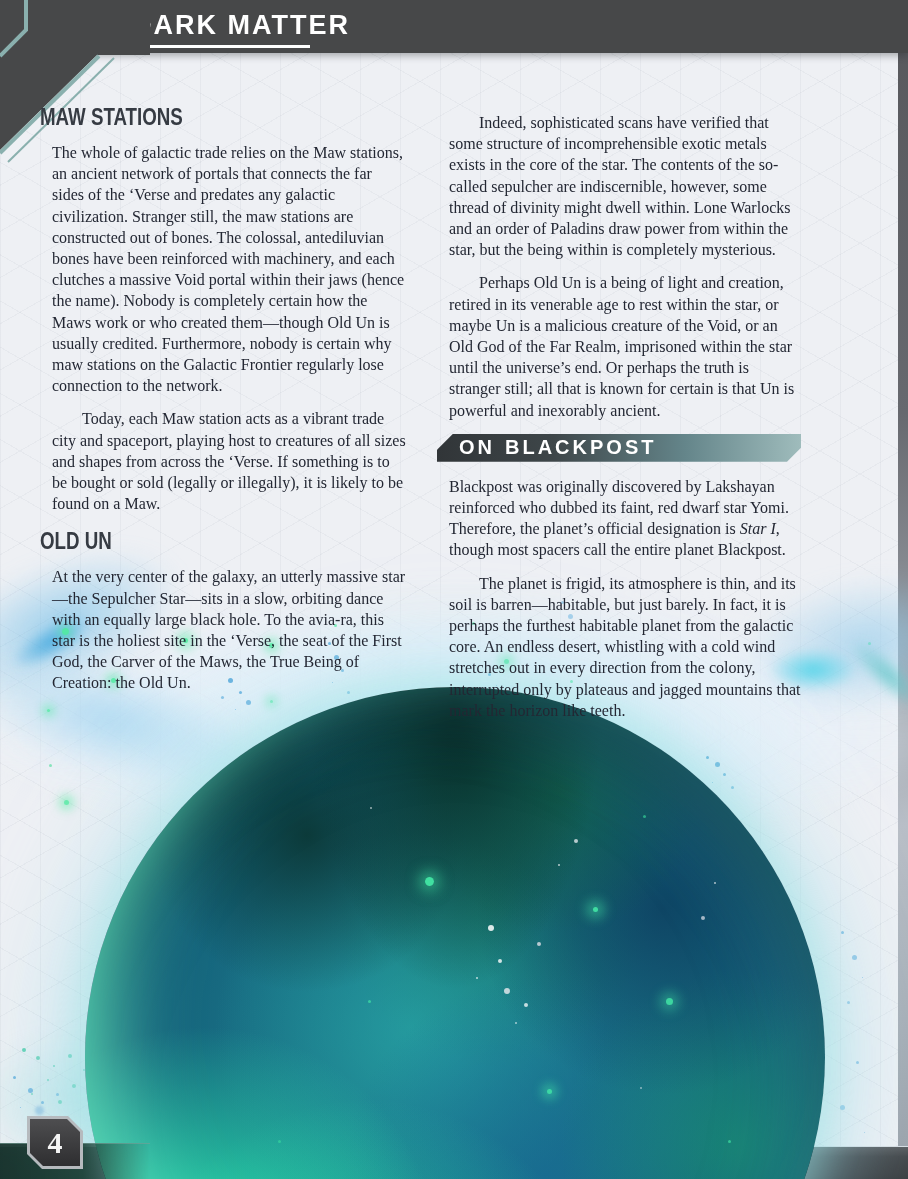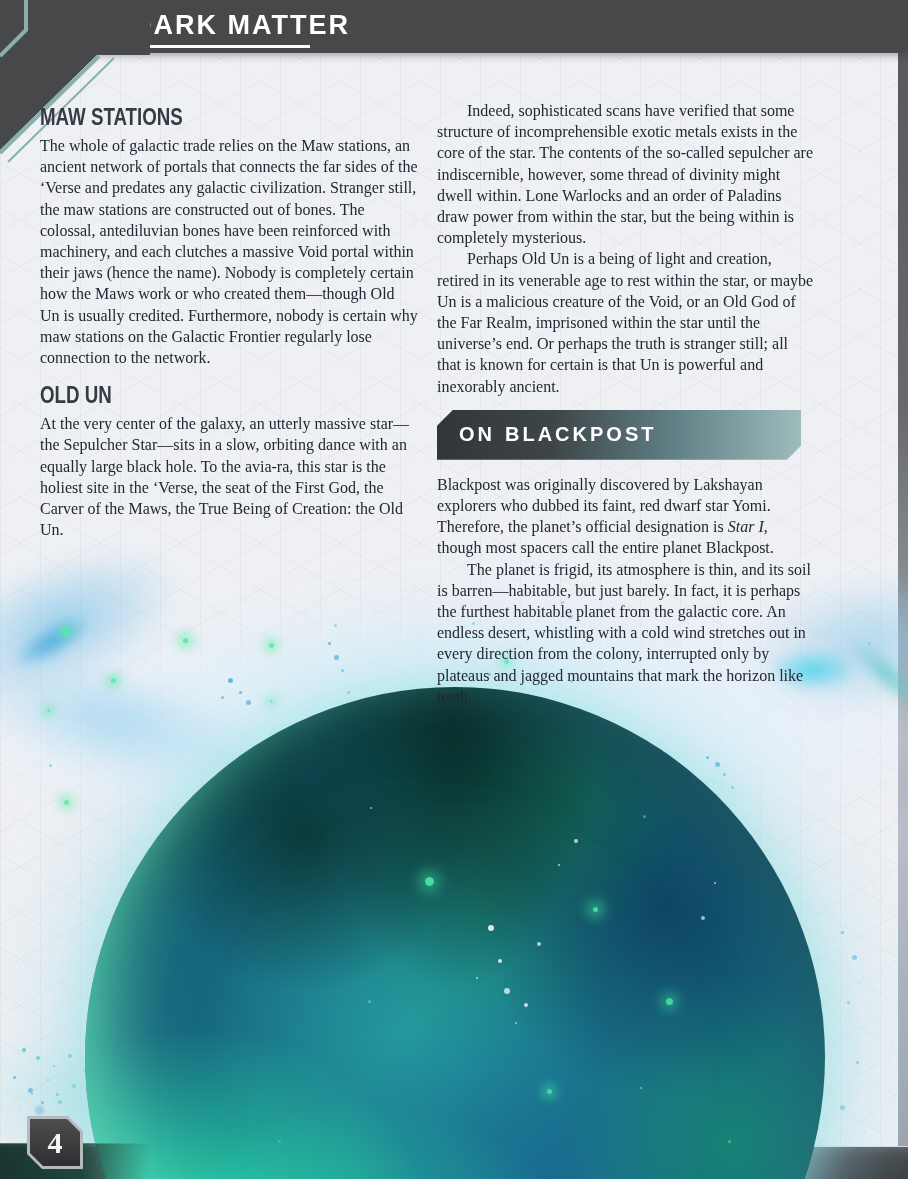--- a/index.html
+++ b/index.html
@@ -130,23 +130,23 @@
   .logo-underline{position:absolute;left:134px;top:45px;width:176px;height:2.5px;background:#ffffff;z-index:13;}
   .corner-svg{position:absolute;left:0;top:0;z-index:14;}
   
   .col{position:absolute;z-index:20;color:#232733;font-size:16px;line-height:21.2px;}
   .col.left{left:40px;top:104px;width:378px;}
   .col.right{left:437px;top:100px;width:378px;}
   .sec-heading{font-family:"Liberation Sans","DejaVu Sans",sans-serif;font-weight:700;
     font-size:24px;line-height:26px;color:#363b43;transform:scaleX(.78);transform-origin:0 50%;
     margin:14px 0 5px 0;letter-spacing:0;white-space:nowrap;}
   .sec:first-child .sec-heading{margin-top:0;}
-  p{margin:0;font-family:Liberation Serif, serif;}
+  p{margin:12px;font-family:Liberation Serif, serif;}
   .ind{text-indent:30px;}
-  .banner{width:364px;height:50px;margin:13px 0 14px 0;display:flex;align-items:center;
+  .banner{width:364px;height:28px;margin:13px 0 14px 0;display:flex;align-items:center;
     padding-left:22px;box-sizing:border-box;
     font-family:"Liberation Sans","DejaVu Sans",sans-serif;font-weight:700;
     font-size:20px;letter-spacing:3px;color:#ffffff;
     clip-path:polygon(16px 0, 100% 0, 100% calc(100% - 14px), calc(100% - 14px) 100%, 0 100%, 0 16px);
     background:linear-gradient(90deg,#313538 0%,#3e4649 32%,#64858a 68%,#9fbcbc 100%);}
   .banner .gap{display:inline-block;width:10px;}
   em{font-style:italic;}
   
   .badge{position:absolute;left:27px;top:1116px;width:56px;height:53px;z-index:22;
     background:#b6babe;
@@ -195,36 +195,37 @@
     <polygon points="0,0 150,0 150,55 97,55 0,150" fill="#474849"></polygon>
     <line x1="99" y1="56" x2="0" y2="153" stroke="#8ab0ae" stroke-width="4"></line>
     <line x1="114" y1="58" x2="8" y2="162" stroke="#8ab0ae" stroke-width="2"></line>
     <polyline points="26,0 26,30 0,56" fill="none" stroke="#8ab0ae" stroke-width="4"></polyline>
   </svg>
 
   <div class="col left">
     <div class="sec">
       <div class="sec-heading">MAW STATIONS</div>
       <p>The whole of galactic trade relies on the Maw stations, an ancient network of portals that connects the far sides of the ‘Verse and predates any galactic civilization. Stranger still, the maw stations are constructed out of bones. The colossal, antediluvian bones have been reinforced with machinery, and each clutches a massive Void portal within their jaws (hence the name). Nobody is completely certain how the Maws work or who created them—though Old Un is usually credited. Furthermore, nobody is certain why maw stations on the Galactic Frontier regularly lose connection to the network.</p>
+      <p class="ind">Today, each Maw station acts as a vibrant trade city and spaceport, playing host to creatures of all sizes and shapes from across the ‘Verse. If something is to be bought or sold (legally or illegally), it is likely to be found on a Maw.</p>
     </div>
     <div class="sec">
       <div class="sec-heading">OLD UN</div>
       <p>At the very center of the galaxy, an utterly massive star—the Sepulcher Star—sits in a slow, orbiting dance with an equally large black hole. To the avia-ra, this star is the holiest site in the ‘Verse, the seat of the First God, the Carver of the Maws, the True Being of Creation: the Old Un.</p>
     </div>
   </div>
 
   <div class="col right">
     <p class="ind">Indeed, sophisticated scans have verified that some structure of incomprehensible exotic metals exists in the core of the star. The contents of the so-called sepulcher are indiscernible, however, some thread of divinity might dwell within. Lone Warlocks and an order of Paladins draw power from within the star, but the being within is completely mysterious.</p>
     <p class="ind">Perhaps Old Un is a being of light and creation, retired in its venerable age to rest within the star, or maybe Un is a malicious creature of the Void, or an Old God of the Far Realm, imprisoned within the star until the universe’s end. Or perhaps the truth is stranger still; all that is known for certain is that Un is powerful and inexorably ancient.</p>
     <div class="banner">
       <span>ON</span>
       <span class="gap"></span>
       <span>BLACKPOST</span>
     </div>
-    <p><span>Blackpost was originally discovered by Lakshayan explorers who dubbed its faint, red dwarf star Yomi. Therefore, the planet’s official designation is </span><em>Star I</em><span>, though most spacers call the entire planet Blackpost.</span></p>
+    <p><span>Blackpost was originally discovered by Lakshayan reinforced who dubbed its faint, red dwarf star Yomi. Therefore, the planet’s official designation is </span><em>Star I</em><span>, though most spacers call the entire planet Blackpost.</span></p>
     <p class="ind">The planet is frigid, its atmosphere is thin, and its soil is barren—habitable, but just barely. In fact, it is perhaps the furthest habitable planet from the galactic core. An endless desert, whistling with a cold wind stretches out in every direction from the colony, interrupted only by plateaus and jagged mountains that mark the horizon like teeth.</p>
   </div>
 
   <div class="badge">
     <div class="badge-inner">
       <span class="badge-num">4</span>
     </div>
   </div>
 
 </div>

